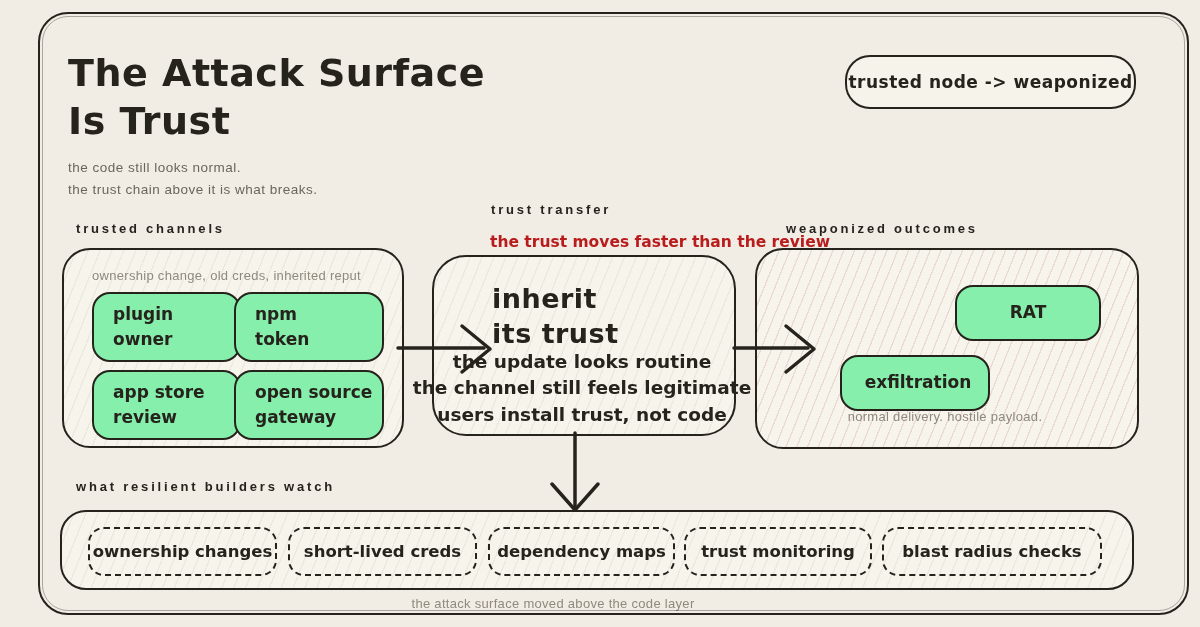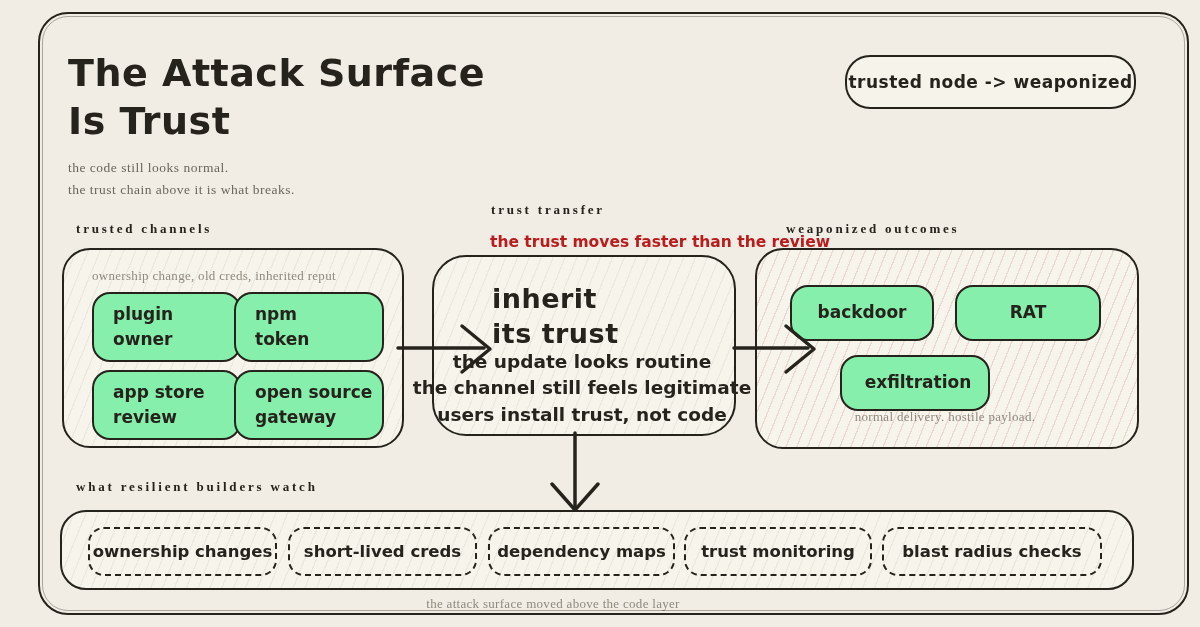--- a/index.html
+++ b/index.html
@@ -1,18 +1,18 @@
 <!DOCTYPE html>
 <html><head>
 <meta charset="utf-8">
 <style>
   html,body{margin:0;padding:0;background:#f1ede4;}
   .canvas{position:relative;width:1200px;height:627px;background:#f1ede4;overflow:hidden;
           font-family:"DejaVu Sans",sans-serif;color:#26231d;border-radius:15px;}
-  .mono{font-family:Liberation Serif, serif;}
+  .mono{font-family:Liberation Sans, sans-serif;}
   .pre{white-space:pre-line;}
   .abs{position:absolute;}
 
   
   .frame{position:absolute;left:38px;top:12px;width:1147px;height:599px;border:2.5px solid #26231d;
          border-radius:30px;z-index:6;pointer-events:none;}
   .frame::after{content:"";position:absolute;left:2px;top:2px;right:2px;bottom:2px;
          border:1px solid rgba(38,35,29,0.35);border-radius:26px;}
 
   .title{left:68px;top:50px;font-size:38px;font-weight:700;line-height:1.26;letter-spacing:0.5px;}
@@ -106,23 +106,20 @@
   <div class="abs heading pre">inherit
 its trust</div>
   <div class="abs bodylines">
     <div>the update looks routine</div>
     <div>the channel still feels legitimate</div>
     <div>users install trust, not code</div>
   </div>
 
   <div class="abs mono section-label lbl-outcomes">weaponized outcomes</div>
   <div class="abs bigbox hatch-red box-outcomes"></div>
-  <div class="abs chip ctr o1">
-      <span>backdoor</span>
-    </div>
   <div class="abs chip ctr o2">
       <span>RAT</span>
     </div>
   <div class="abs chip ctr o3">
       <span>exfiltration</span>
     </div>
   <div class="abs mono caption cap-outcomes">normal delivery. hostile payload.</div>
 
   <div class="abs mono section-label lbl-watch">what resilient builders watch</div>
   <div class="abs bigbox hatch-gray box-watch"></div>

